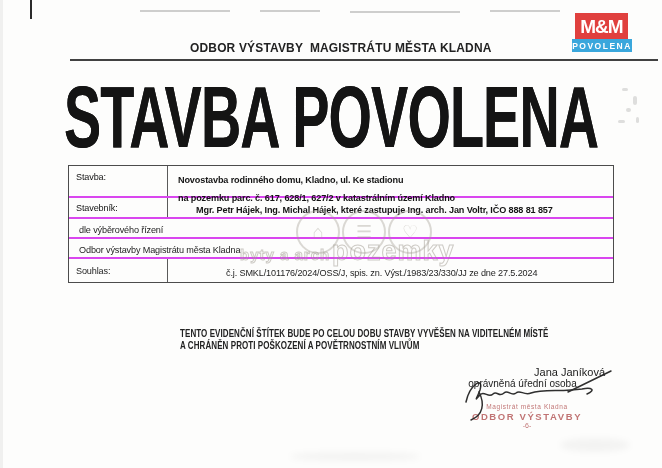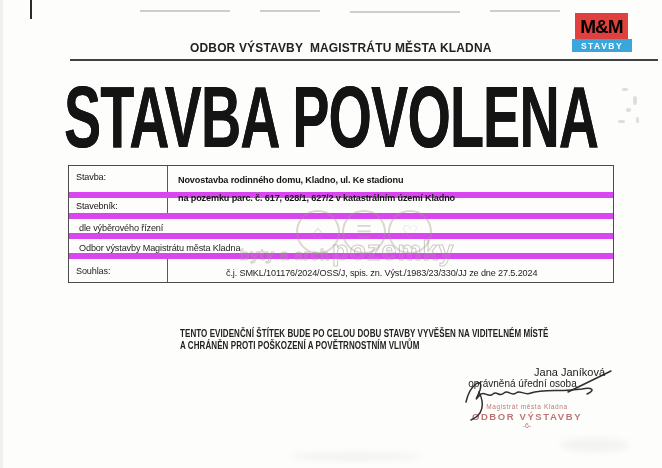--- a/index.html
+++ b/index.html
@@ -13,37 +13,37 @@
   .smudge{position:absolute;background:rgba(0,0,0,0.04);border-radius:50%;filter:blur(3px);}
 
   
   .header-line{position:absolute;left:190px;top:40px;font-size:13px;font-weight:bold;
                letter-spacing:0.2px;white-space:pre;color:#222;
                transform:scaleX(0.92);transform-origin:left top;}
   .header-rule{position:absolute;left:70px;top:59px;width:588px;height:2px;background:#414141;}
 
   
   .logo{position:absolute;left:572px;top:13px;width:60px;}
-  .logo-top{width:53px;height:27px;margin-left:3px;background:#e0403e;color:#000000;
+  .logo-top{width:53px;height:27px;margin-left:3px;background:#e0403e;color:#ffffff;
             display:flex;align-items:center;justify-content:center;
             font-weight:bold;font-size:19px;letter-spacing:-1px;}
   .logo-bottom{width:60px;height:13px;background:#3aa7dc;color:#fff;display:flex;
                align-items:center;justify-content:center;font-weight:bold;font-size:8.5px;
                letter-spacing:1.5px;margin-top:-1px;}
 
   
   .big-title{position:absolute;left:64px;top:74px;font-size:62px;font-weight:bold;
              letter-spacing:-1px;line-height:1;color:#141414;white-space:nowrap;
              transform:scale(0.9,1.4);transform-origin:left top;
              text-shadow:0 0 0.5px #141414;}
 
   
   .permit-table{position:absolute;left:68px;top:165px;width:544px;border:1.5px solid #4c4c4c;
                 background:transparent;}
-  .trow{display:flex;border-bottom:6px solid #d946ef;align-items:center;box-sizing:border-box;}
+  .trow{display:flex;border-bottom:2px solid #d946ef;align-items:center;box-sizing:border-box;}
   .trow:last-child{border-bottom:none;}
   .trow.top{align-items:flex-start;}
   .tlabel{width:99px;min-width:99px;align-self:stretch;border-right:1px solid #5a5a5a;
           padding:0 4px 0 7px;display:flex;align-items:center;box-sizing:border-box;}
   .trow.top .tlabel{align-items:flex-start;padding-top:4px;}
   .tvalue{flex:1;padding-left:10px;}
   .trow.top .tvalue{padding-top:3px;}
   .ctext{display:inline-block;transform:scaleX(0.93);transform-origin:left center;
          white-space:nowrap;font-size:9.8px;letter-spacing:-0.15px;line-height:13px;color:#242424;}
   .bold .ctext, .ctext.b{font-weight:bold;color:#151515;}
@@ -93,38 +93,41 @@
   <div class="speck" style="left:618px;top:120px;width:7px;height:3px;"></div>
   <div class="speck" style="left:636px;top:117px;width:3px;height:6px;"></div>
   <div class="smudge" style="left:560px;top:438px;width:70px;height:14px;"></div>
   <div class="smudge" style="left:290px;top:452px;width:130px;height:9px;"></div>
 
   <div class="header-line">ODBOR VÝSTAVBY  MAGISTRÁTU MĚSTA KLADNA</div>
   <div class="header-rule"></div>
 
   <div class="logo">
     <div class="logo-top" style="background: rgb(224, 64, 62);">M&amp;M</div>
-    <div class="logo-bottom" style="background: rgb(58, 167, 220);">STAVBY</div>
+    <div class="logo-bottom" style="background: rgb(58, 167, 220);">POVOLENA</div>
   </div>
 
   <div class="big-title">STAVBA POVOLENA</div>
 
   <div class="permit-table">
     <div class="trow top r1 bold">
       <div class="tlabel">
         <span class="ctext" style="font-weight:normal">Stavba:</span>
       </div>
       <div class="tvalue">
         <div class="ctext b">Novostavba rodinného domu, Kladno, ul. Ke stadionu</div>
         <div class="ctext b">na pozemku parc. č. 617, 628/1, 627/2 v katastrálním území Kladno</div>
       </div>
     </div>
     <div class="trow r2 bold">
       <div class="tlabel">
         <span class="ctext" style="font-weight:normal">Stavebník:</span>
+      </div>
+      <div class="tvalue">
+        <span class="ctext b">Mgr. Petr Hájek, Ing. Michal Hájek, které zastupuje Ing. arch. Jan Voltr, IČO 888 81 857</span>
       </div>
     </div>
     <div class="trow r3">
       <div class="tvalue">
         <span class="ctext">dle výběrového řízení</span>
       </div>
     </div>
     <div class="trow r4">
       <div class="tvalue">
         <span class="ctext">Odbor výstavby Magistrátu města Kladna</span>

